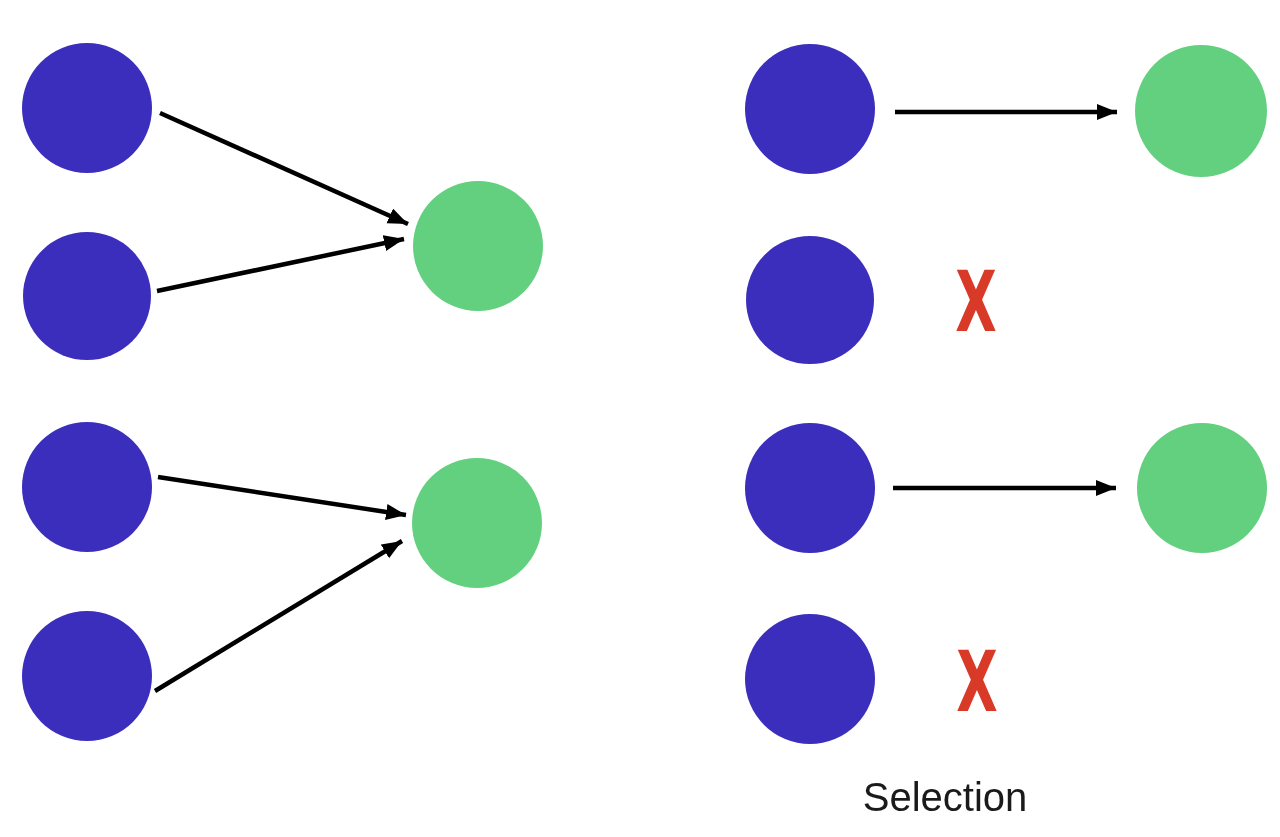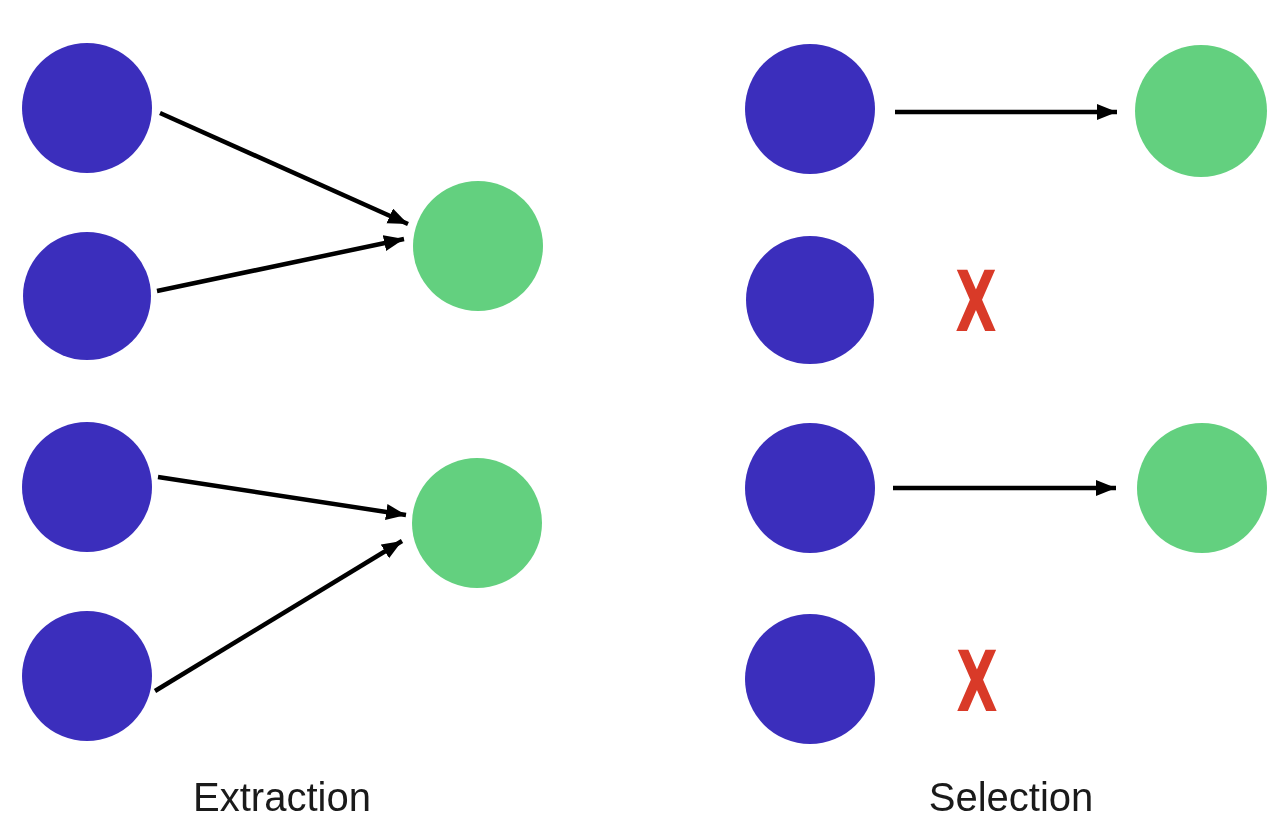--- a/index.html
+++ b/index.html
@@ -65,15 +65,14 @@
         <circle cx="1201" cy="111" r="66" fill="#63d07f"></circle>
         <circle cx="1202" cy="488" r="65" fill="#63d07f"></circle>
         <g transform="translate(976,301) scale(0.64,1)">
           <text x="0" y="30" text-anchor="middle" font-size="84" font-weight="bold" font-family="&quot;DejaVu Sans&quot;, sans-serif" fill="#d93a28">X</text>
         </g>
         <g transform="translate(977,681) scale(0.64,1)">
           <text x="0" y="30" text-anchor="middle" font-size="84" font-weight="bold" font-family="&quot;DejaVu Sans&quot;, sans-serif" fill="#d93a28">X</text>
         </g>
       </g>
     </svg>
-  <div class="caption" id="cap-left" style="left: 82px; top: 775px; color: rgb(26, 26, 26);">Extraction</div>
-  <div class="caption" id="cap-right" style="left: 811px; top: 775px; color: rgb(26, 26, 26);">Selection</div>
+  <div class="caption" id="cap-right" style="left: 745px; top: 775px; color: rgb(26, 26, 26);">Selection</div>
 </div>
 
 </body></html>

